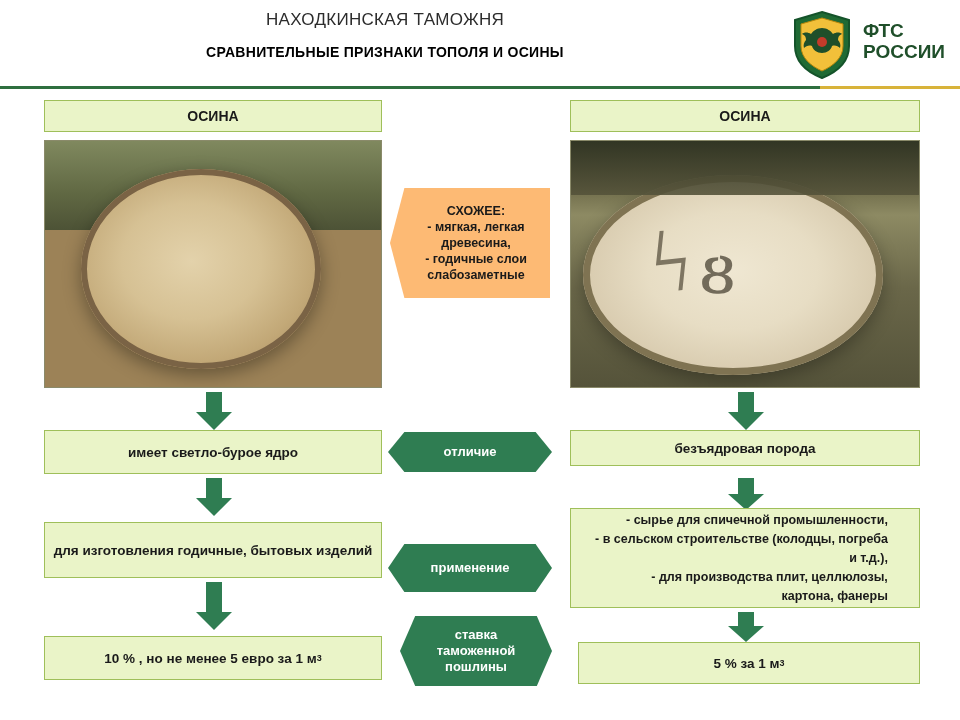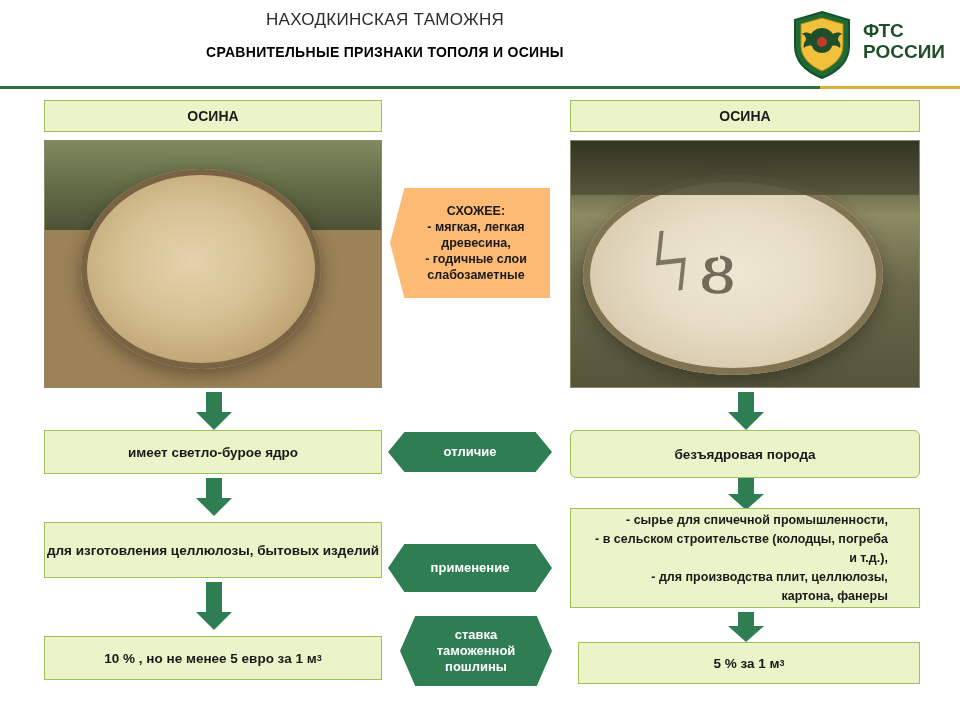--- a/index.html
+++ b/index.html
@@ -158,31 +158,31 @@
 
 <svg style="position:absolute;left:196px;top:392px;" width="36" height="38">
   <polygon points="10,0 26,0 26,20 36,20 18,38 0,20 10,20" fill="#2f7d52"></polygon>
 </svg>
 <svg style="position:absolute;left:728px;top:392px;" width="36" height="38">
   <polygon points="10,0 26,0 26,20 36,20 18,38 0,20 10,20" fill="#2f7d52"></polygon>
 </svg>
 
 <div class="box" style="left:44px;top:430px;width:338px;height:44px;">имеет светло-бурое ядро</div>
 <div class="chev both" style="left:388px;top:432px;width:164px;height:40px;">отличие</div>
-<div class="box" style="left:570px;top:430px;width:350px;height:48px;border-radius:6px;">безъядровая порода</div>
+<div class="box" style="left:570px;top:430px;width:350px;height:36px;">безъядровая порода</div>
 
 <svg style="position:absolute;left:196px;top:478px;" width="36" height="38">
   <polygon points="10,0 26,0 26,20 36,20 18,38 0,20 10,20" fill="#2f7d52"></polygon>
 </svg>
 <svg style="position:absolute;left:728px;top:478px;" width="36" height="32">
   <polygon points="10,0 26,0 26,16 36,16 18,32 0,16 10,16" fill="#2f7d52"></polygon>
 </svg>
 
 <div class="box" style="left:44px;top:522px;width:338px;height:56px;">
-  <span>для изготовления целлюлозы, бытовых изделий</span>
+  <span>для изготовления годичные, бытовых изделий</span>
 </div>
 <div class="chev both" style="left:388px;top:544px;width:164px;height:48px;">применение</div>
 <div class="box left-align" style="left:570px;top:508px;width:350px;height:100px;">
   <div>
     <div>- сырье для спичечной промышленности,</div>
     <div>- в сельском строительстве (колодцы, погреба</div>
     <div>и т.д.),</div>
     <div> - для производства плит, целлюлозы,</div>
     <div>картона, фанеры</div>
   </div>

